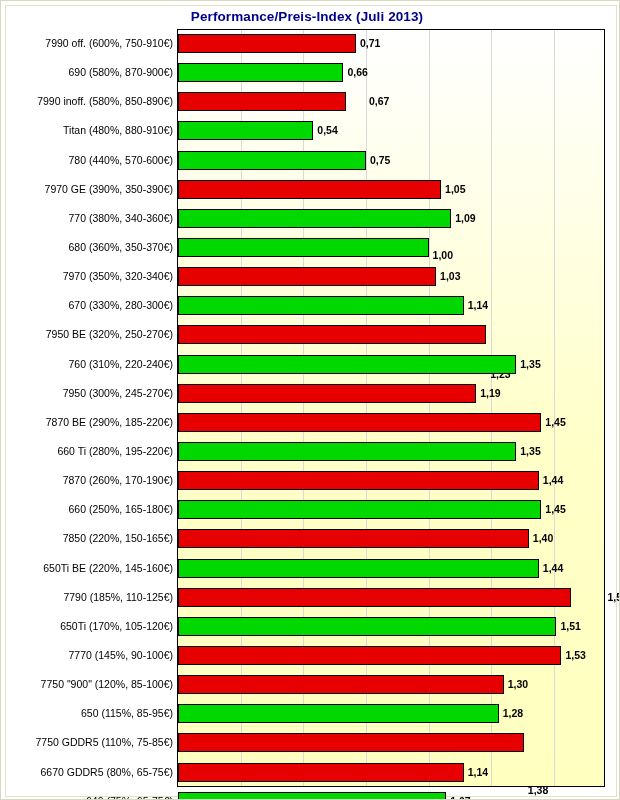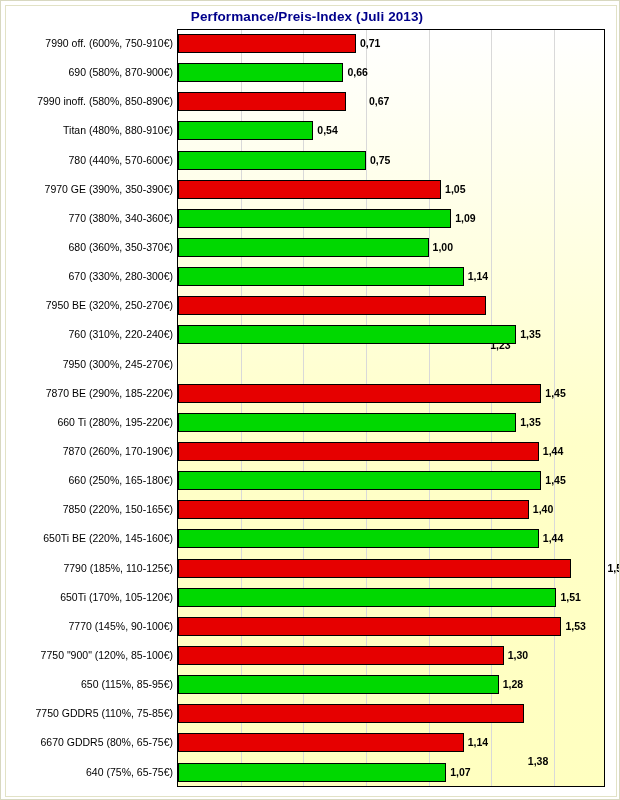--- a/index.html
+++ b/index.html
@@ -183,21 +183,28 @@
         <div class="row-label">770 (380%, 340-360€)</div>
         <div class="bar-track">
           <div class="bar green" style="width: 273.141px; background: rgb(0, 216, 0);"></div>
           <div class="bar-value" style="left: 273.141px;">1,09</div>
         </div>
       </div>
       <div class="row">
         <div class="row-label">680 (360%, 350-370€)</div>
         <div class="bar-track">
           <div class="bar green" style="width: 250.588px; background: rgb(0, 216, 0);"></div>
-          <div class="bar-value" style="left: 250.588px;">1,00</div>
+          <div class="bar-value" style="left: 250.588px; margin-top: 8px;">1,00</div>
+        </div>
+      </div>
+      <div class="row">
+        <div class="row-label">7970 (350%, 320-340€)</div>
+        <div class="bar-track">
+          <div class="bar red" style="width: 258.106px; background: rgb(230, 0, 0);"></div>
+          <div class="bar-value" style="left: 258.106px;">1,03</div>
         </div>
       </div>
       <div class="row">
         <div class="row-label">670 (330%, 280-300€)</div>
         <div class="bar-track">
           <div class="bar green" style="width: 285.671px; background: rgb(0, 216, 0);"></div>
           <div class="bar-value" style="left: 285.671px;">1,14</div>
         </div>
       </div>
       <div class="row">
@@ -209,20 +216,24 @@
       </div>
       <div class="row">
         <div class="row-label">760 (310%, 220-240€)</div>
         <div class="bar-track">
           <div class="bar green" style="width: 338.294px; background: rgb(0, 216, 0);"></div>
           <div class="bar-value" style="left: 338.294px;">1,35</div>
         </div>
       </div>
       <div class="row">
         <div class="row-label">7950 (300%, 245-270€)</div>
+        <div class="bar-track">
+          <div class="bar red" style="width: 298.2px; background: rgb(230, 0, 0);"></div>
+          <div class="bar-value" style="left: 298.2px;">1,19</div>
+        </div>
       </div>
       <div class="row">
         <div class="row-label">7870 BE (290%, 185-220€)</div>
         <div class="bar-track">
           <div class="bar red" style="width: 363.353px; background: rgb(230, 0, 0);"></div>
           <div class="bar-value" style="left: 363.353px;">1,45</div>
         </div>
       </div>
       <div class="row">
         <div class="row-label">660 Ti (280%, 195-220€)</div>

